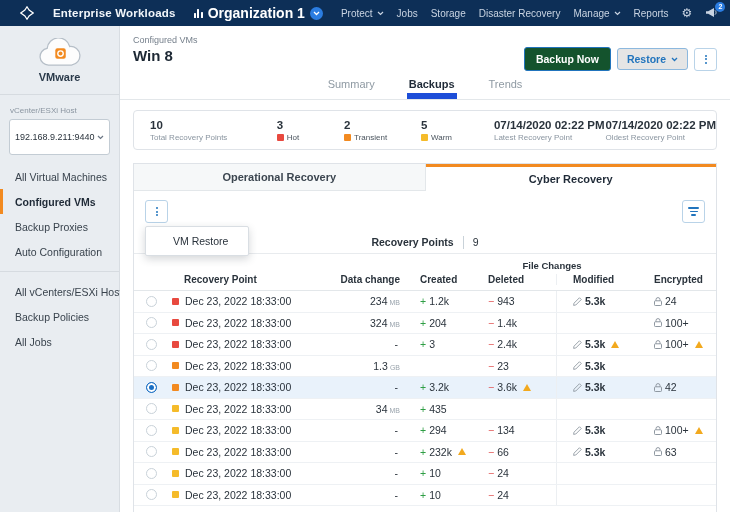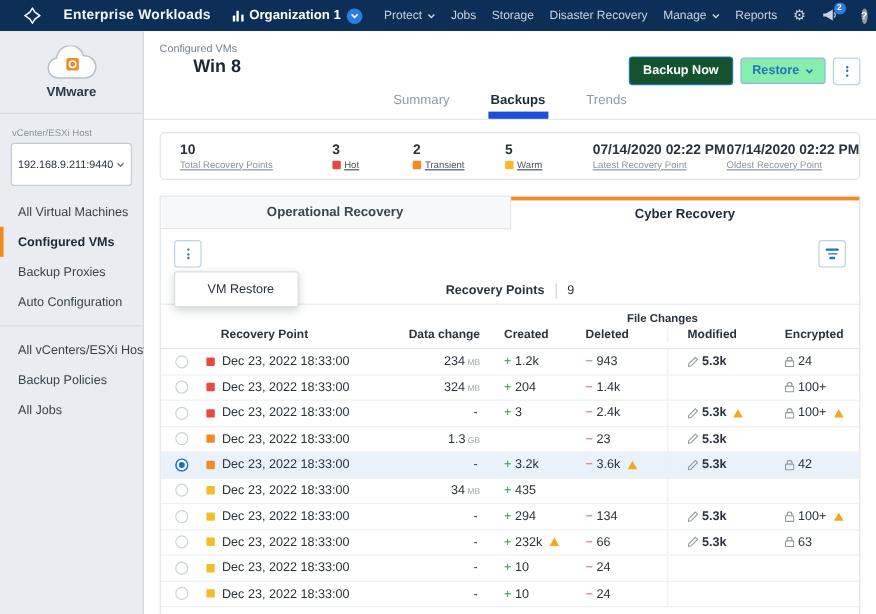--- a/index.html
+++ b/index.html
@@ -10,21 +10,21 @@
   .topnav { position:absolute; left:0; top:0; width:730px; height:26px; background:#0d2f57;
             display:flex; align-items:center; padding:0 10px; gap:10px; }
   .hamburger { width:14px; display:flex; flex-direction:column; gap:2.5px; cursor:pointer; }
   .hamburger span { height:2px; background:#e8eef5; border-radius:1px; }
   .brand { display:flex; align-items:center; gap:7px; }
   .brand-name { color:#f2f6fa; font-size:11.5px; font-weight:700; letter-spacing:.2px; white-space:nowrap;padding-left:12px; }
   .org { display:flex; align-items:center; gap:5px; margin-left:8px; }
   .org-bars { display:flex; align-items:flex-end; gap:1.5px; height:9px; }
   .org-bars i { width:2px; background:#fff; border-radius:.5px; display:block; }
   .org-bars i:nth-child(1){height:5px}.org-bars i:nth-child(2){height:9px}.org-bars i:nth-child(3){height:6px}
-  .org-name { color:#fff; font-size:11px; font-weight:700; white-space:nowrap; }
+  .org-name { color:#fff; font-size:14px; font-weight:700; white-space:nowrap; }
   .org-chev { width:13px; height:13px; border-radius:50%; background:#2b7de1; display:flex; align-items:center; justify-content:center; color:#fff; }
   .navlinks { display:flex; align-items:center; gap:13px; margin-left:8px; }
   .navlink { color:#c9d4e2; font-size:10px; white-space:nowrap; display:flex; align-items:center; gap:4px; cursor:pointer; }
   .nav-iconbtn { color:#c9d4e2; font-size:12px; line-height:1; cursor:pointer; position:relative; }
   .badge { position:absolute; top:-5px; right:-7px; min-width:10px; height:10px; border-radius:5px; background:#2b7de1;
            color:#fff; font-size:7px; font-weight:700; display:flex; align-items:center; justify-content:center; padding:0 2px; }
   .topnav-spacer { flex:1; }
   .help-circle { width:13px; height:13px; border-radius:50%; background:#8b99a9; color:#fff; font-size:8.5px; font-weight:700;
                  display:flex; align-items:center; justify-content:center; cursor:pointer; }
 
@@ -39,37 +39,37 @@
   .host-select .chev { margin-left:auto; color:#6b7684; }
   .sidenav { margin-top:9px; }
   .snav-item { padding:6.5px 12px; font-size:10.5px; color:#39434d; border-left:3px solid transparent; cursor:pointer; white-space:nowrap; }
   .snav-item.active { font-weight:700; color:#1f2a37; border-left:3px solid #f28a20; }
   .snav-divider { border-top:1px solid #d6dbe0; margin:7px 0; }
 
   
   .main { position:absolute; left:120px; top:26px; width:610px; height:486px; background:#fff; }
   .page-head { padding:9px 13px 0; }
   .crumb { font-size:9px; color:#76808c; }
-  .title-row { display:flex; align-items:flex-start; margin-top:2px;margin-left:28px; }
+  .title-row { display:flex; align-items:flex-start; margin-top:2px; }
   .page-title { font-size:15px; font-weight:700; color:#1c2733; }
   .actions { margin-left:auto; display:flex; gap:6px; align-items:center; }
   .btn-primary { background:#14532d; color:#fff; font-size:10.5px; font-weight:700; padding:5px 11px; border:1px solid #2174bd; border-radius:3px; cursor:pointer; }
-  .btn-outline { background:#86efac; border:1px solid #8cb8de; color:#2174bd; font-size:10.5px; font-weight:700; padding:4px 9px; border-radius:3px;
+  .btn-outline { background:#e5e5e5; border:1px solid #8cb8de; color:#2174bd; font-size:10.5px; font-weight:700; padding:4px 9px; border-radius:3px;
                  display:flex; align-items:center; gap:5px; cursor:pointer; }
   .btn-icon { width:23px; height:23px; border:1px solid #b9d3e8; border-radius:3px; background:#fff; display:flex; align-items:center; justify-content:center;
               flex-direction:column; gap:1.5px; cursor:pointer; }
   .btn-icon .dot { width:2px; height:2px; border-radius:50%; background:#2174bd; }
 
   .tabs { margin-top:3px; border-bottom:1px solid #e3e7ea; display:flex; justify-content:center; gap:30px; }
   .tab { font-size:11px; color:#8f9aa3; padding:4px 2px 6px; cursor:pointer; }
   .tab.active { color:#1f2a37; font-weight:700; border-bottom:6px solid #1d4ed8; padding-bottom:3px; }
 
   .summary { margin:10px 13px 0; border:1px solid #dfe3e8; border-radius:4px; display:flex; align-items:center; padding:6px 0 6px 16px; height:40px; }
   .stat .v { font-size:11.5px; font-weight:700; color:#2a333c; white-space:nowrap; }
-  .stat .l { font-size:8px; color:#8a95a0; margin-top:2px; display:flex; align-items:center; gap:3px; white-space:nowrap;text-decoration:underline; }
+  .stat .l { font-size:8px; color:#8a95a0; margin-top:2px; display:flex; align-items:center; gap:3px; white-space:nowrap; }
   .stat .l.dark { color:#4a545e; }
   .sq { width:7px; height:7px; border-radius:1px; display:inline-block; }
   .sq.hot{background:#e8493f}.sq.transient{background:#f28a20}.sq.warm{background:#f5bb2a}
   .stat:nth-child(1){width:132px}.stat:nth-child(2){width:70px}.stat:nth-child(3){width:80px}
   .stat:nth-child(4){width:76px}.stat:nth-child(5){width:116px}
 
   .card { margin:13px 13px 0; border:1px solid #dfe3e8; height:353px; position:relative; background:#fff; }
   .bigtabs { display:flex; height:27px; }
   .bt { flex:1; display:flex; align-items:center; justify-content:center; font-size:11px; cursor:pointer; }
   .bt.inactive { background:#f6f8f9; border-bottom:1px solid #e3e7ea; border-right:1px solid #e3e7ea; font-weight:600; color:#3c4650; }

